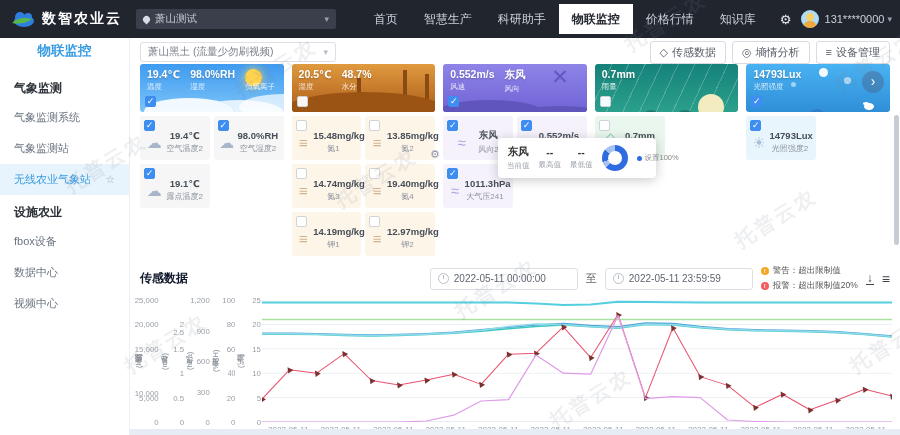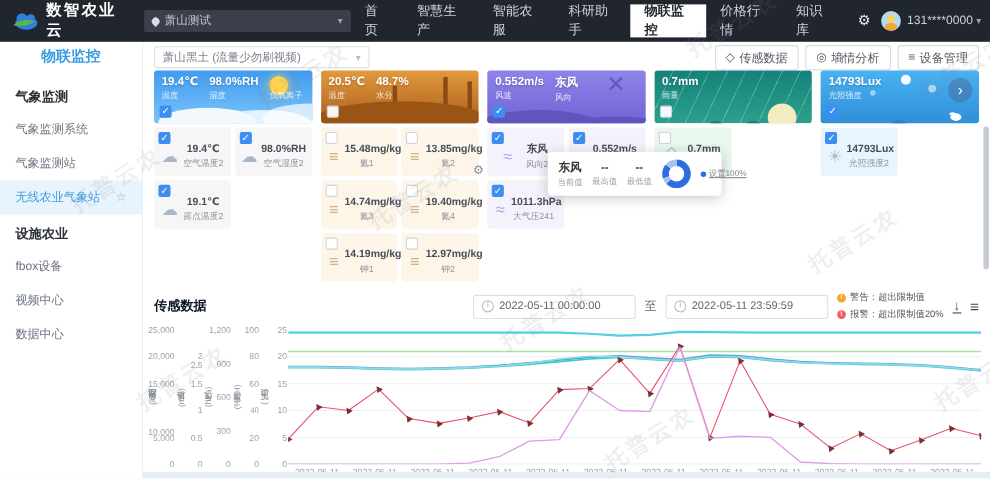--- a/index.html
+++ b/index.html
@@ -98,21 +98,21 @@
   .col-gear{position:absolute;left:300px;top:36px;font-size:11px;color:#8a93a6;z-index:6;cursor:pointer;}
   
   .tooltip{position:absolute;left:368px;top:108px;width:158px;height:40px;background:#fff;border-radius:4px;
       box-shadow:0 2px 12px rgba(0,0,0,.22);display:flex;align-items:center;gap:9px;padding:3px 9px;box-sizing:border-box;z-index:25;}
   .tt-stat{text-align:center;}
   .tt-val{font-size:10.5px;font-weight:bold;color:#333;}
   .tt-lab{font-size:7.5px;color:#9aa0aa;margin-top:2px;white-space:nowrap;}
   .donut{width:26px;height:26px;border-radius:50%;flex:none;position:relative;
       background:conic-gradient(#2f6ce0 0 62%,#a9c0f2 62% 70%,#2f6ce0 70% 86%,#a9c0f2 86% 100%);}
   .donut:after{content:"";position:absolute;left:6px;top:6px;width:14px;height:14px;border-radius:50%;background:#fff;}
-  .tt-gauge{font-size:7.5px;color:#888;white-space:nowrap;display:flex;align-items:center;gap:3px;text-decoration:underline;}
+  .tt-gauge{font-size:7.5px;color:#888;white-space:nowrap;display:flex;align-items:center;gap:3px;}
   .tt-gauge:before{content:"";width:5px;height:5px;border-radius:50%;background:#2f6ce0;}
   
   .sec-row{display:flex;align-items:center;padding:9px 10px 2px;}
   .sec-title{font-size:12px;font-weight:bold;color:#0f172a;}
   .sec-right{margin-left:auto;display:flex;align-items:center;gap:8px;}
   .date-box{width:148px;height:22px;border:1px solid #dcdfe6;border-radius:3px;display:flex;align-items:center;
       gap:5px;padding:0 7px;box-sizing:border-box;cursor:text;}
   .clock{width:9px;height:9px;border:1px solid #b9bfc8;border-radius:50%;position:relative;flex:none;}
   .clock:after{content:"";position:absolute;left:4px;top:1px;width:1px;height:4px;background:#b9bfc8;}
   .date-txt{font-size:10px;color:#5f6670;}
@@ -152,21 +152,20 @@
   </svg>
   <div class="brand">数智农业云</div>
   <div class="loc-select">
     <span class="loc-pin"></span>
     <span>萧山测试</span>
     <span class="loc-caret">▾</span>
   </div>
   <div class="nav-items" id="nav-items">
       <div class="nav-item">首页</div>
       <div class="nav-item">智慧生产</div>
-      <div class="nav-item">智能农服</div>
       <div class="nav-item">科研助手</div>
       <div class="nav-item active">物联监控</div>
       <div class="nav-item">价格行情</div>
       <div class="nav-item">知识库</div>
     </div>
   <div class="nav-gear">⚙</div>
   <div class="avatar"></div>
   <div class="user-phone">131****0000</div>
   <div class="user-caret">▾</div>
 </div>
@@ -183,24 +182,24 @@
       </div>
       <div class="sb-item active">
         <span>无线农业气象站</span>
         <span class="sb-star">☆</span>
       </div>
       <div class="sb-group-label">设施农业</div>
       <div class="sb-item">
         <span>fbox设备</span>
       </div>
       <div class="sb-item">
+        <span>数据中心</span>
+      </div>
+      <div class="sb-item">
         <span>视频中心</span>
-      </div>
-      <div class="sb-item">
-        <span>数据中心</span>
       </div>
     </div>
 </div>
 
 <div class="main">
 
   <div class="toolbar">
     <div class="station-select">
       <span>萧山黑土 (流量少勿刷视频)</span>
       <span class="station-caret">▾</span>

